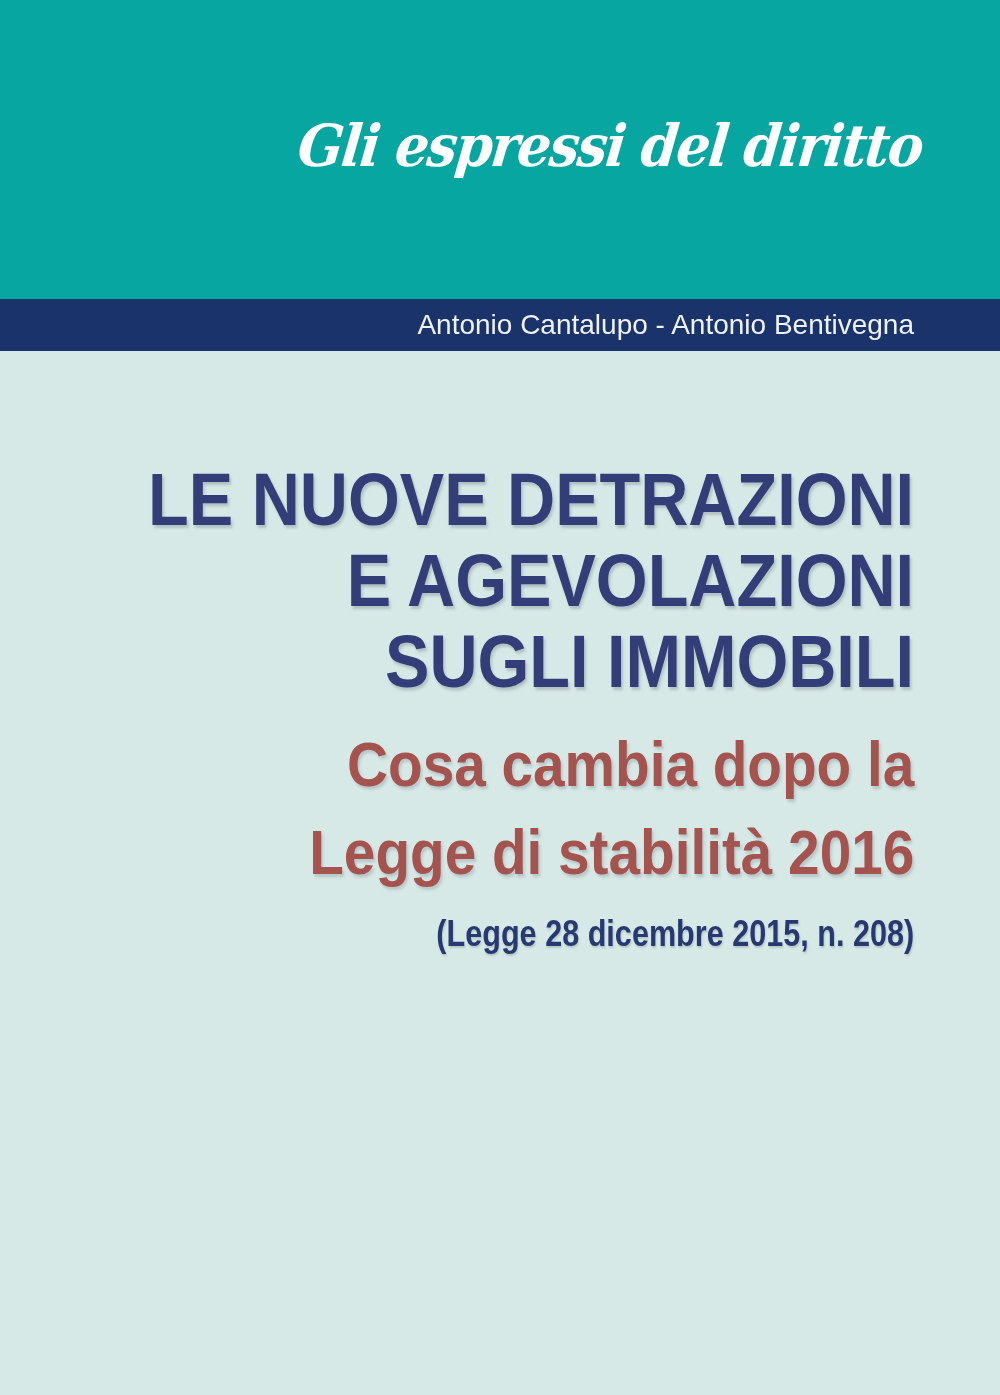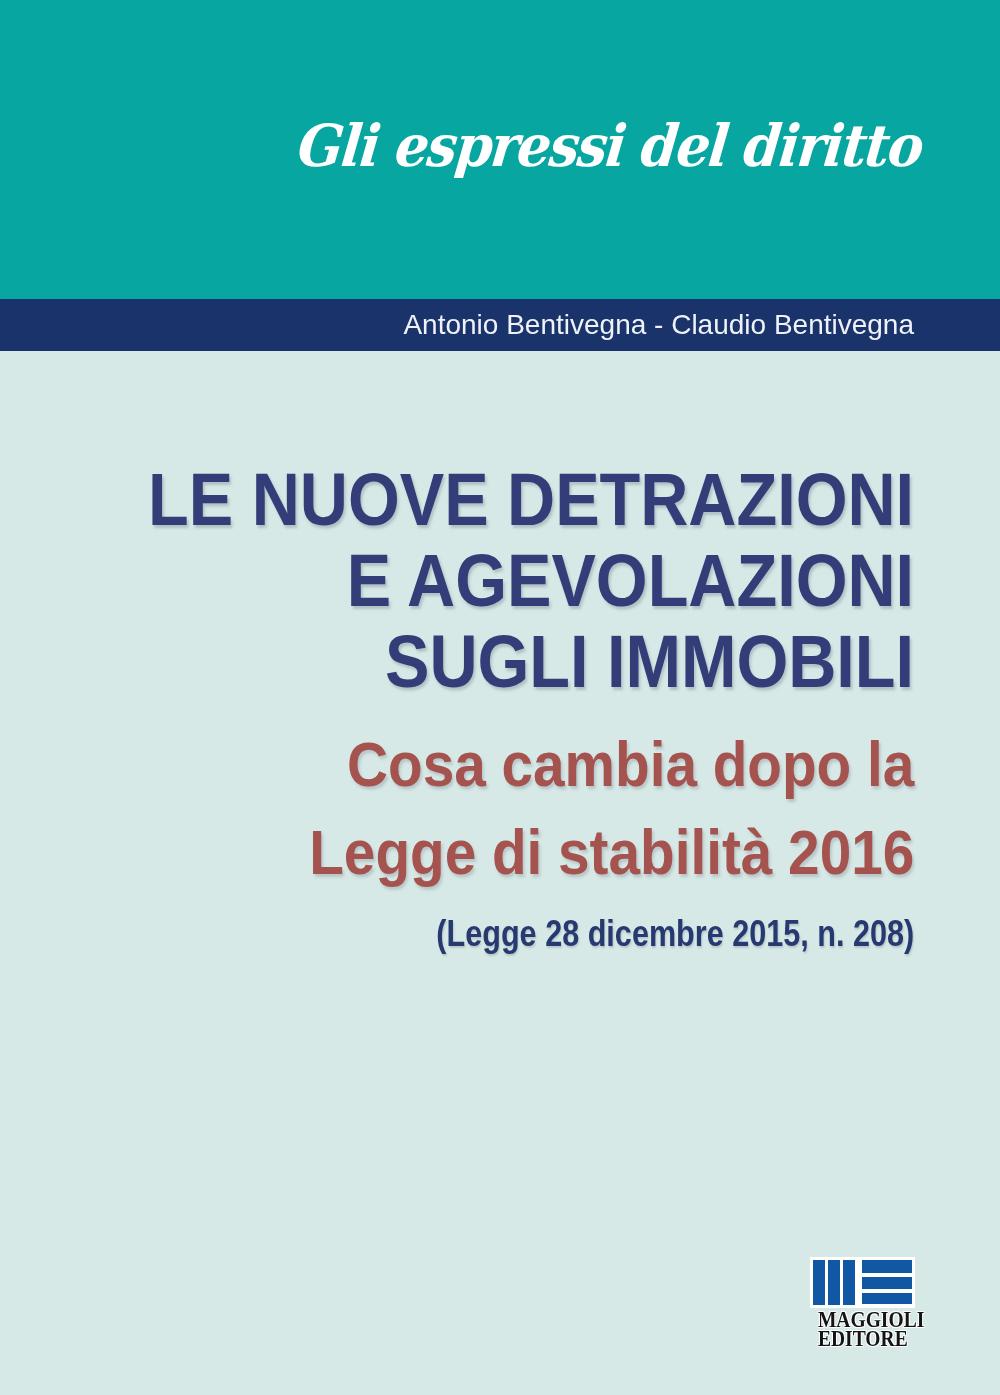--- a/index.html
+++ b/index.html
@@ -151,48 +151,30 @@
 </head>
 <body>
 
 <div class="page">
 
   <header class="teal-band">
     <div class="series-title">Gli espressi del diritto</div>
   </header>
 
   <div class="authors-band">
-    <div class="authors">Antonio Bentivegna - Claudio Bentivegna</div>
+    <div class="authors">Antonio Cantalupo - Antonio Bentivegna</div>
   </div>
 
   <h1 class="main-title">
     <span>LE NUOVE DETRAZIONI</span><br>
     <span>E AGEVOLAZIONI</span><br>
     <span>SUGLI IMMOBILI</span>
   </h1>
 
   <h2 class="subtitle">
     <span>Cosa cambia dopo la</span><br>
     <span>Legge di stabilità 2016</span>
   </h2>
 
   <div class="law-ref">(Legge 28 dicembre 2015, n. 208)</div>
 
-  <div class="publisher">
-    <div class="logo-mark">
-      <div class="m-bars">
-        <i></i>
-          <i></i>
-          <i></i>
-      </div>
-      <div class="e-bars">
-        <i></i>
-          <i></i>
-          <i></i>
-      </div>
-    </div>
-    <div class="logo-text">
-      <span>MAGGIOLI</span><br>
-      <span>EDITORE</span>
-    </div>
-  </div>
 
 </div>
 
 </body></html>

